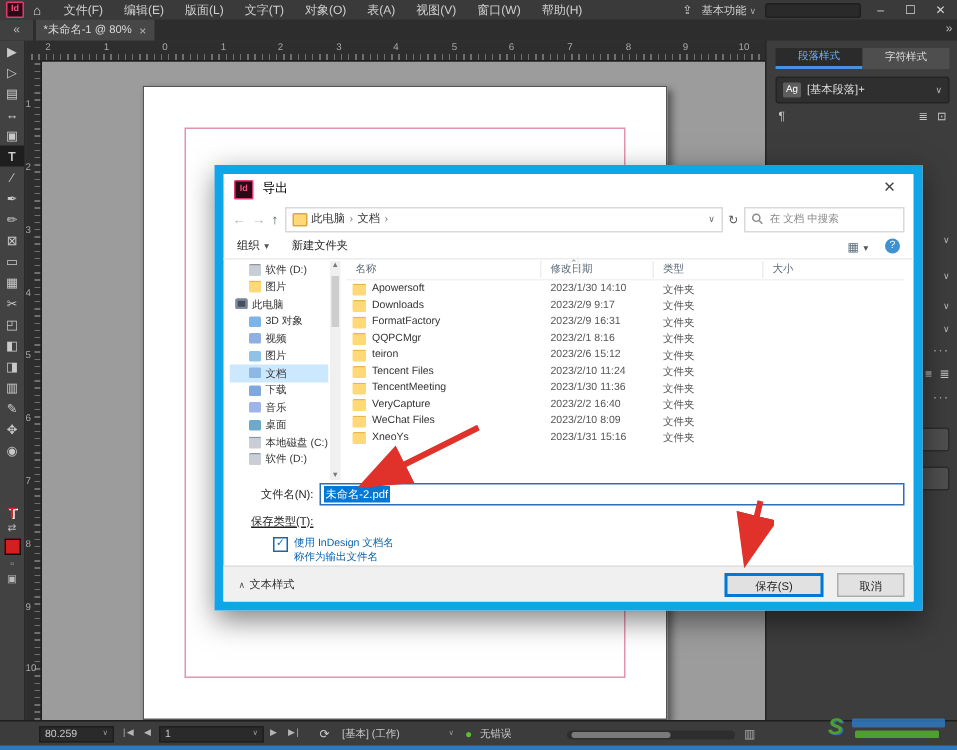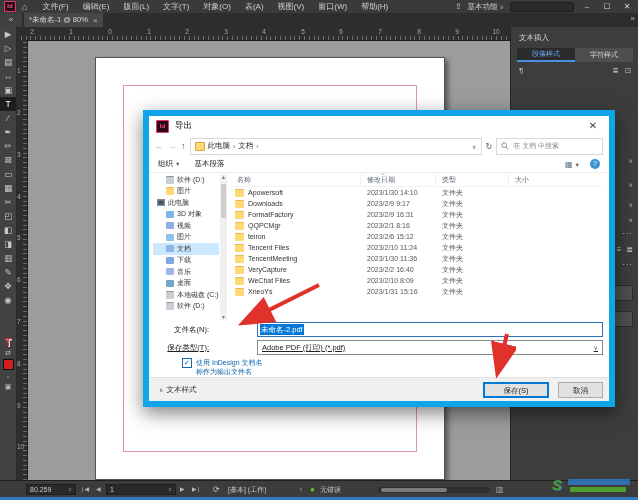--- a/index.html
+++ b/index.html
@@ -141,21 +141,21 @@
   #dlg-cols span:nth-child(3){width:73px;}
   #dlg-cols span:nth-child(4){flex:1;border-right:none;}
   #sortcaret{position:absolute;left:143px;top:-2px;font-size:6px;color:#888;}
   .frow{display:flex;align-items:center;height:11px;font-size:7px;color:#333;white-space:nowrap;}
   .fcell-name{width:130px;display:flex;align-items:center;padding-left:4px;box-sizing:border-box;}
   .ficon{width:9px;height:7px;background:#ffd878;border-top:1px solid #e8b84e;border-radius:1px;
          margin-right:4px;flex:none;}
   .fcell-date{width:75px;color:#555;padding-left:6px;box-sizing:border-box;}
   .fcell-type{width:73px;color:#555;padding-left:6px;box-sizing:border-box;}
   
-  .fieldrow{position:absolute;left:0;right:6px;height:15px;display:flex;align-items:center;gap:44px;}
+  .fieldrow{position:absolute;left:0;right:6px;height:15px;display:flex;align-items:center;}
   #row-filename{top:206px;}
   #row-filetype{top:224px;text-decoration:underline;}
   .flabel{width:60px;text-align:right;font-size:7.5px;color:#222;flex:none;padding-right:4px;}
   #fn-input{flex:1;height:13px;border:1px solid #2f6db5;display:flex;align-items:center;padding:0 2px;}
   #fn-sel{background:#0078d7;color:#fff;font-size:7.5px;padding:0 1px;line-height:11px;}
   #ft-select{flex:1;height:13px;border:1px solid #8a8a8a;display:flex;align-items:center;
              padding:0 4px;font-size:7.5px;color:#222;}
   #ft-select .chev{margin-left:auto;font-size:6px;color:#555;}
   #chkrow{position:absolute;left:33px;top:242px;display:flex;font-size:7px;color:#0a62ad;line-height:9px;}
   #chkbox{width:8px;height:8px;border:1px solid #1a66a8;color:#1a66a8;font-size:7px;line-height:8px;
@@ -292,24 +292,28 @@
     </div>
   </div>
 
   <div id="canvas">
     <div id="page">
       <div id="margins"></div>
     </div>
   </div>
 
   <div id="rpanel">
-    <div class="psection">文本插入</div>
     <div id="styletabs">
       <span class="stab active">段落样式</span>
       <span class="stab">字符样式</span>
+    </div>
+    <div id="styledrop">
+      <span class="agbadge">Ag</span>
+      <span>[基本段落]+</span>
+      <span class="chev">∨</span>
     </div>
     <div id="panelicons">
       <span>¶</span>
       <span class="right">
         <span>≣</span>
         <span>⊡</span>
       </span>
     </div>
 
     <div class="striprow" style="top:126px">
@@ -358,21 +362,21 @@
       <div id="dlg-search">
         <svg width="8" height="8" viewBox="0 0 10 10">
             <circle cx="4" cy="4" r="3" fill="none" stroke="#8a8a8a" stroke-width="1.2"></circle>
             <line x1="6.3" y1="6.3" x2="9" y2="9" stroke="#8a8a8a" stroke-width="1.2"></line>
           </svg>
         <span>在 文档 中搜索</span>
       </div>
     </div>
     <div id="dlg-toolbar">
       <span><span>组织</span><span class="tb-chev">▼</span></span>
-      <span>基本段落</span>
+      <span>新建文件夹</span>
       <span class="right">
         <span><span class="viewic">▦</span><span class="tb-chev">▼</span></span>
         <span class="helpic">?</span>
       </span>
     </div>
 
     <div id="dlg-side">
         <div class="tree-item" style="padding-left: 13px;">
           <span class="si si-drive"></span>
           <span>软件 (D:)</span>
@@ -521,24 +525,20 @@
     </div>
 
     <div class="fieldrow" id="row-filename">
       <span class="flabel">文件名(N):</span>
       <div id="fn-input">
         <span id="fn-sel">未命名-2.pdf</span>
       </div>
     </div>
     <div class="fieldrow" id="row-filetype">
       <span class="flabel">保存类型(T):</span>
-      <div id="ft-select">
-        <span>Adobe PDF (打印) (*.pdf)</span>
-        <span class="chev">∨</span>
-      </div>
     </div>
 
     <div id="chkrow">
       <span id="chkbox">✓</span>
       <span>
         <span>使用 InDesign 文档名</span><br>
         <span>称作为输出文件名</span>
       </span>
     </div>
 

